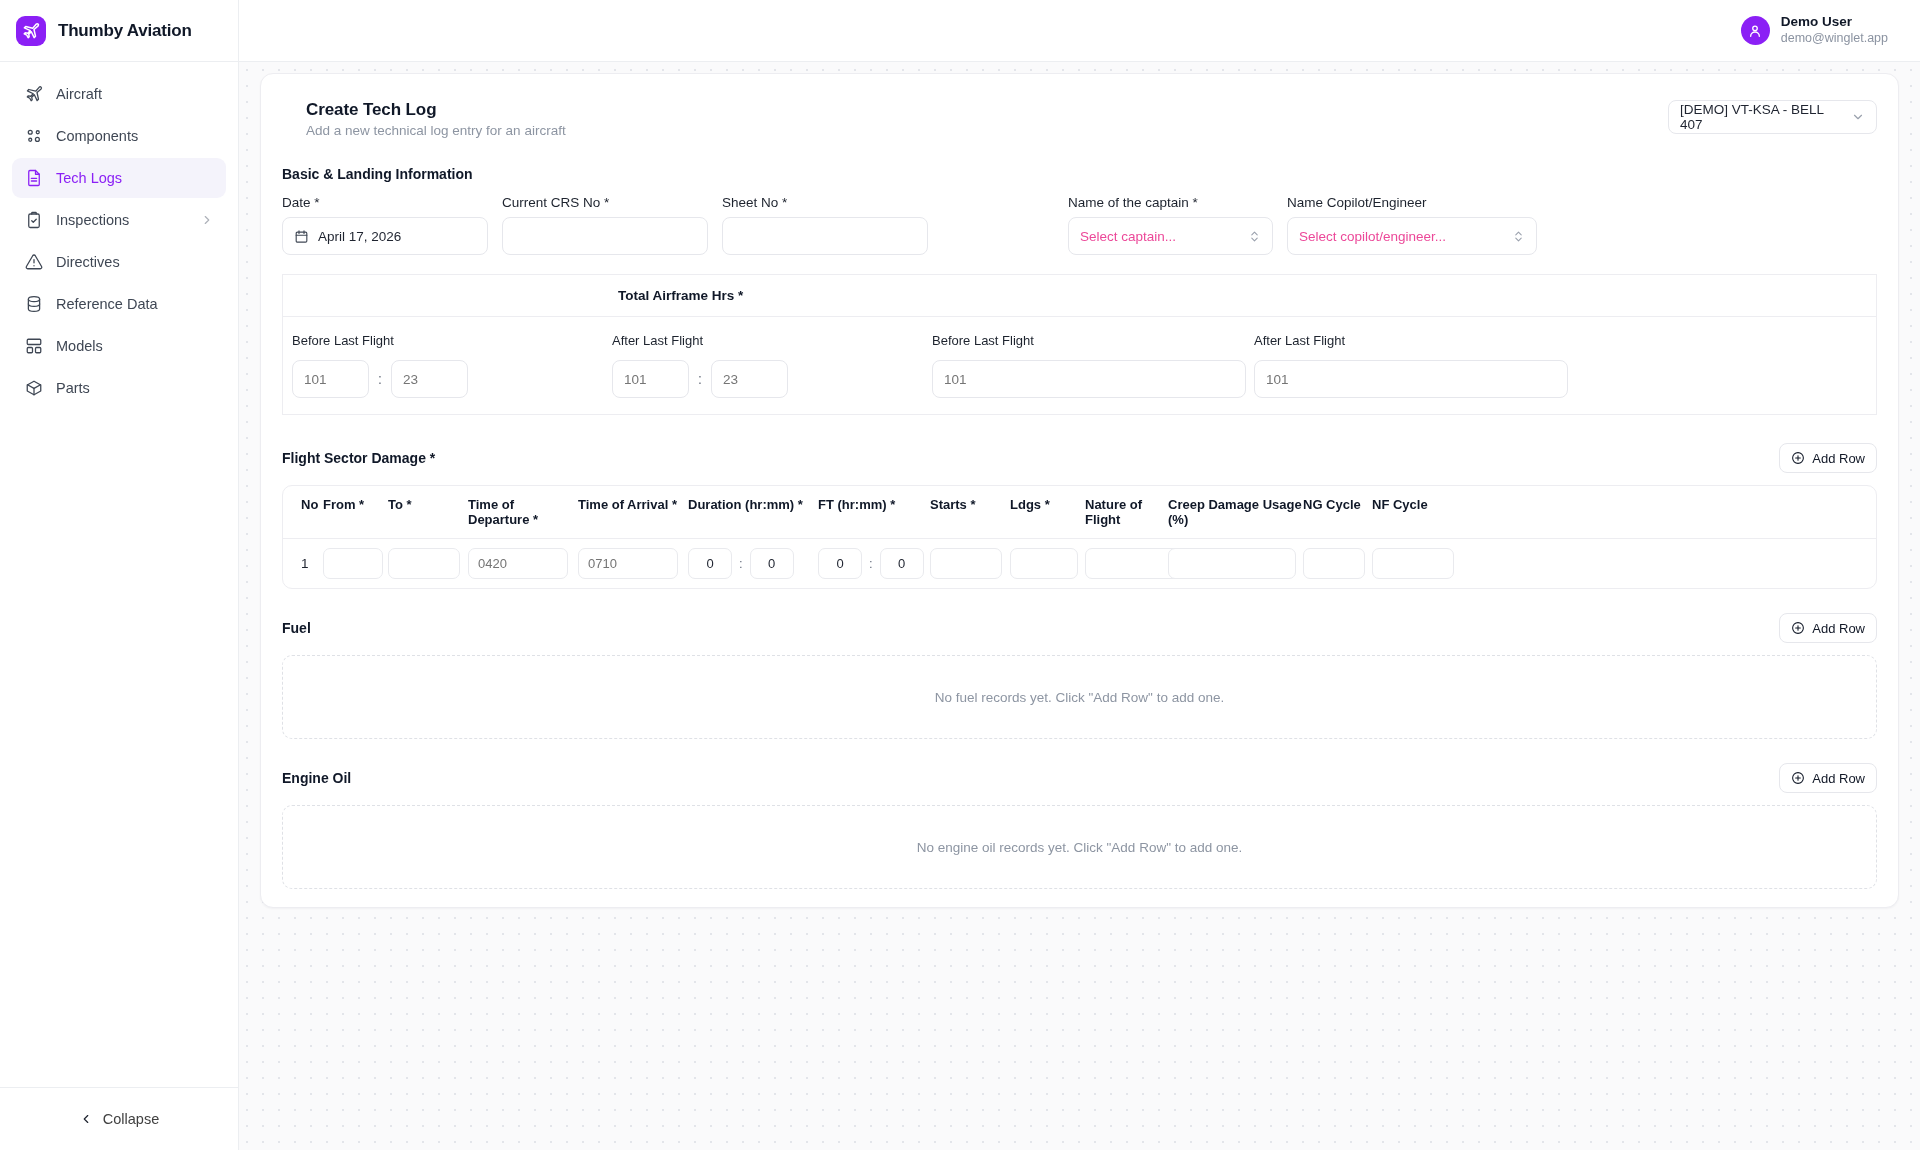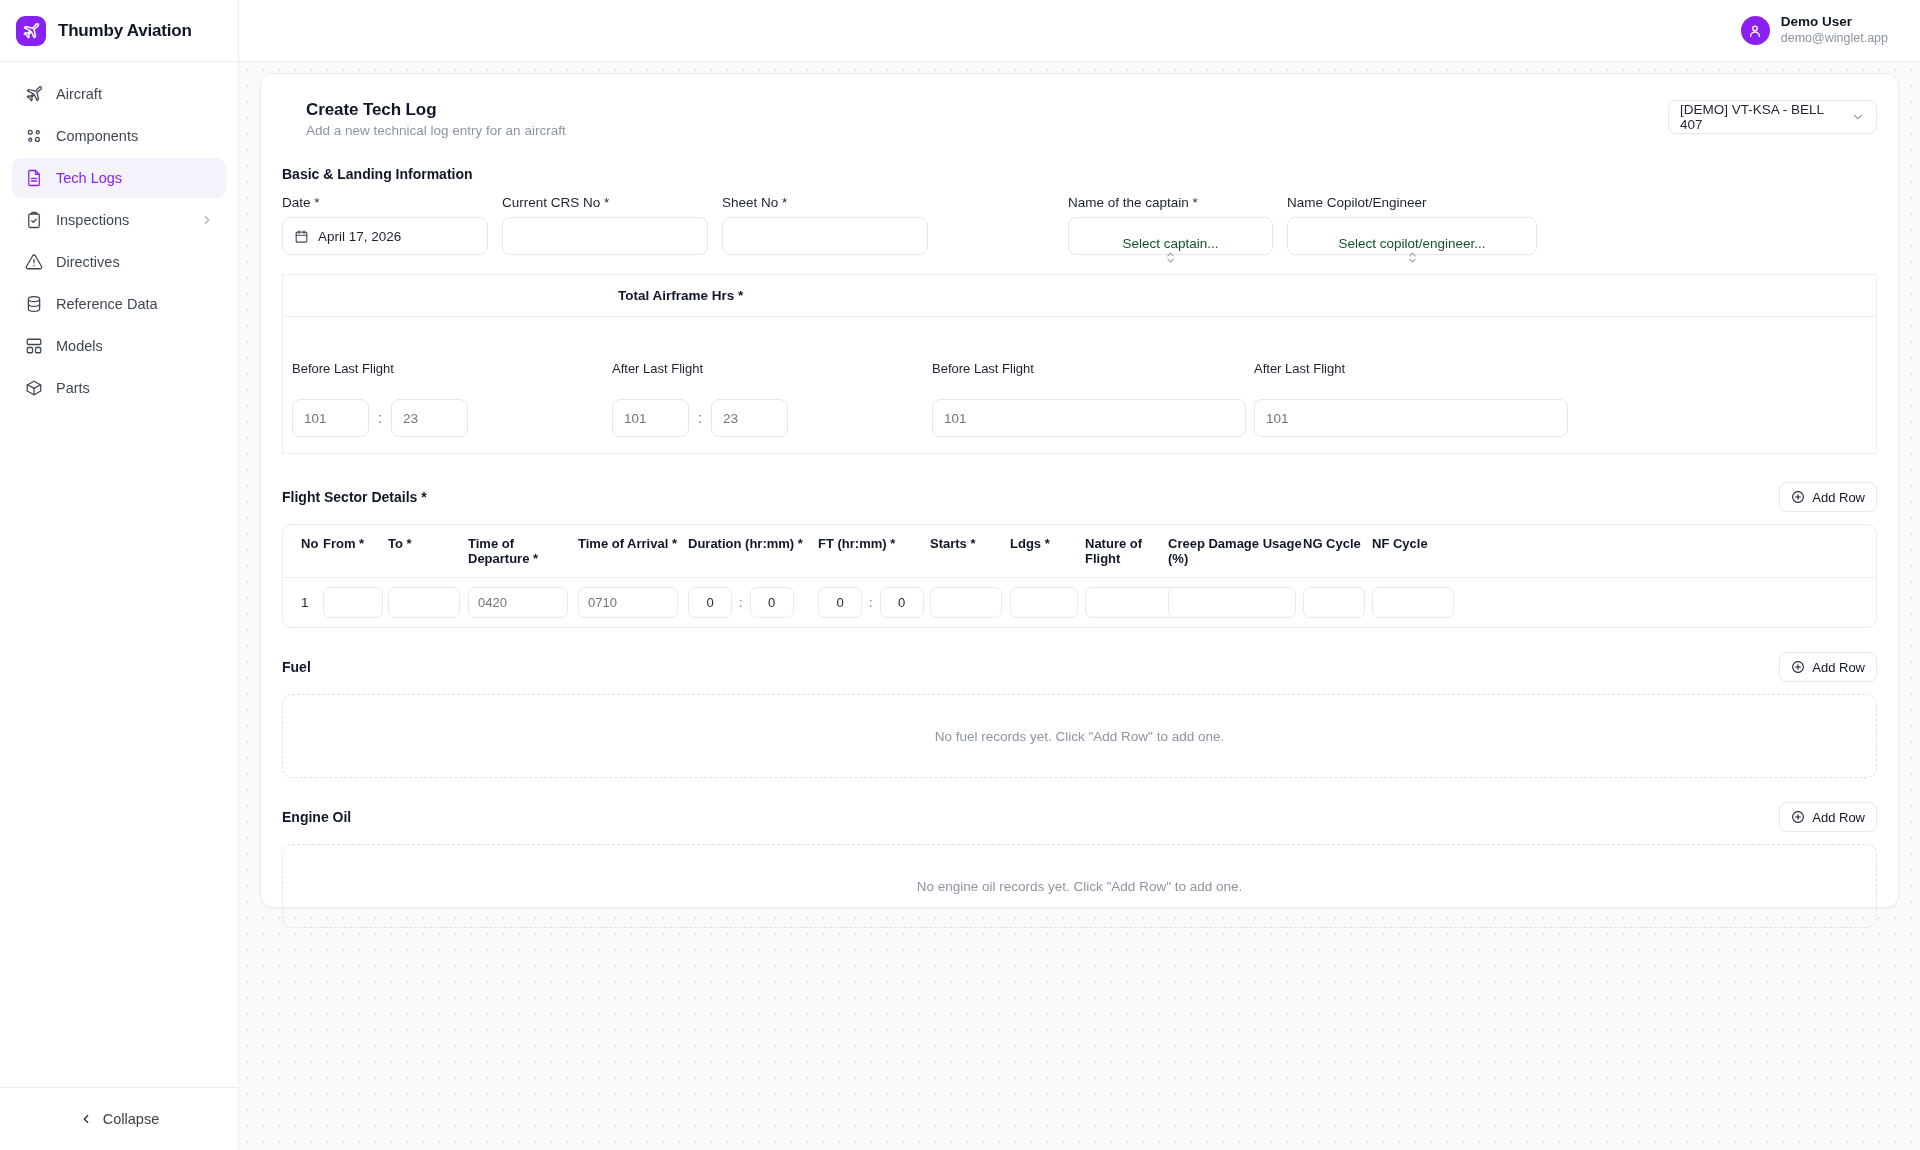--- a/index.html
+++ b/index.html
@@ -97,41 +97,41 @@
   .sec-basic { margin-top: 28px; }
 
   .fields-row { display: flex; margin-top: 13px; }
   .field { display: flex; flex-direction: column; gap: 7px; }
   .f-label { font-size: 13.5px; color: #1d232e; }
   .inp {
     height: 34px; border: 1px solid #e6e7ec; border-radius: 8px; background: #fff;
     font-size: 13.5px; color: #1f2430; padding: 18px 11px;
     display: flex; align-items: center; font-family: inherit; width: 100%;
   }
-  .inp.ph { color: #14532d; flex-direction: column; }
+  .inp.ph { color: #ec4899; }
   .inp.with-ico { gap: 9px; }
   .sel-inp { justify-content: space-between; cursor: pointer; }
 
   .w-date   { width: 206px; margin-right: 14px; }
   .w-crs    { width: 206px; margin-right: 14px; }
   .w-sheet  { width: 206px; margin-right: 140px; }
   .w-cap    { width: 205px; margin-right: 14px; }
   .w-copil  { width: 250px; }
 
   
   .af-panel { margin-top: 19px; border: 1px solid #ededf1; border-radius: 0; overflow: hidden; }
   .af-head { display: flex; border-bottom: 1px solid #ededf1; }
   .af-head-cell {
     font-size: 13.5px; font-weight: 700; color: #101828;
     text-align: center; padding: 13px 0; 
   }
   .af-head-cell.left { width: 50%; border-right: 1px solid transparent; }
   .af-head-cell.right { width: 50%; }
   .af-body { display: flex; padding: 16px 9px 16px 9px; gap: 0; }
-  .af-col { display: flex; flex-direction: column; gap: 23px; margin-top: 28px; }
+  .af-col { display: flex; flex-direction: column; gap: 12px; }
   .af-col .f-label { font-size: 13px; color: #1d232e; }
   .af-c1 { width: 320px; }
   .af-c2 { width: 320px; }
   .af-c3 { width: 322px; }
   .af-c4 { width: 322px; }
   .hm { display: flex; align-items: center; gap: 9px; }
   .hm .inp { width: 77px; text-align: left; }
   .hm .colon { color: #6b7280; font-size: 14px; }
 
   
@@ -425,21 +425,21 @@
                 <span class="f-label">After Last Flight</span>
                 <input class="inp" style="width: 314px;" value="" placeholder="101">
               </div>
 
             </div>
           </div>
         </div>
 
         <div>
           <div class="sec-hd">
-            <div class="section-title">Flight Sector Details *</div>
+            <div class="section-title">Flight Sector Damage *</div>
             <button class="add-row-btn">
               <span style="display:flex">
                 <svg width="14" height="14" viewBox="0 0 24 24" fill="none" stroke="#111827" stroke-width="1.8" stroke-linecap="round" stroke-linejoin="round">
                     <circle cx="12" cy="12" r="9.2"></circle>
                     <path d="M12 8v8"></path>
                     <path d="M8 12h8"></path>
                   </svg>
               </span>
               <span>Add Row</span>
             </button>

